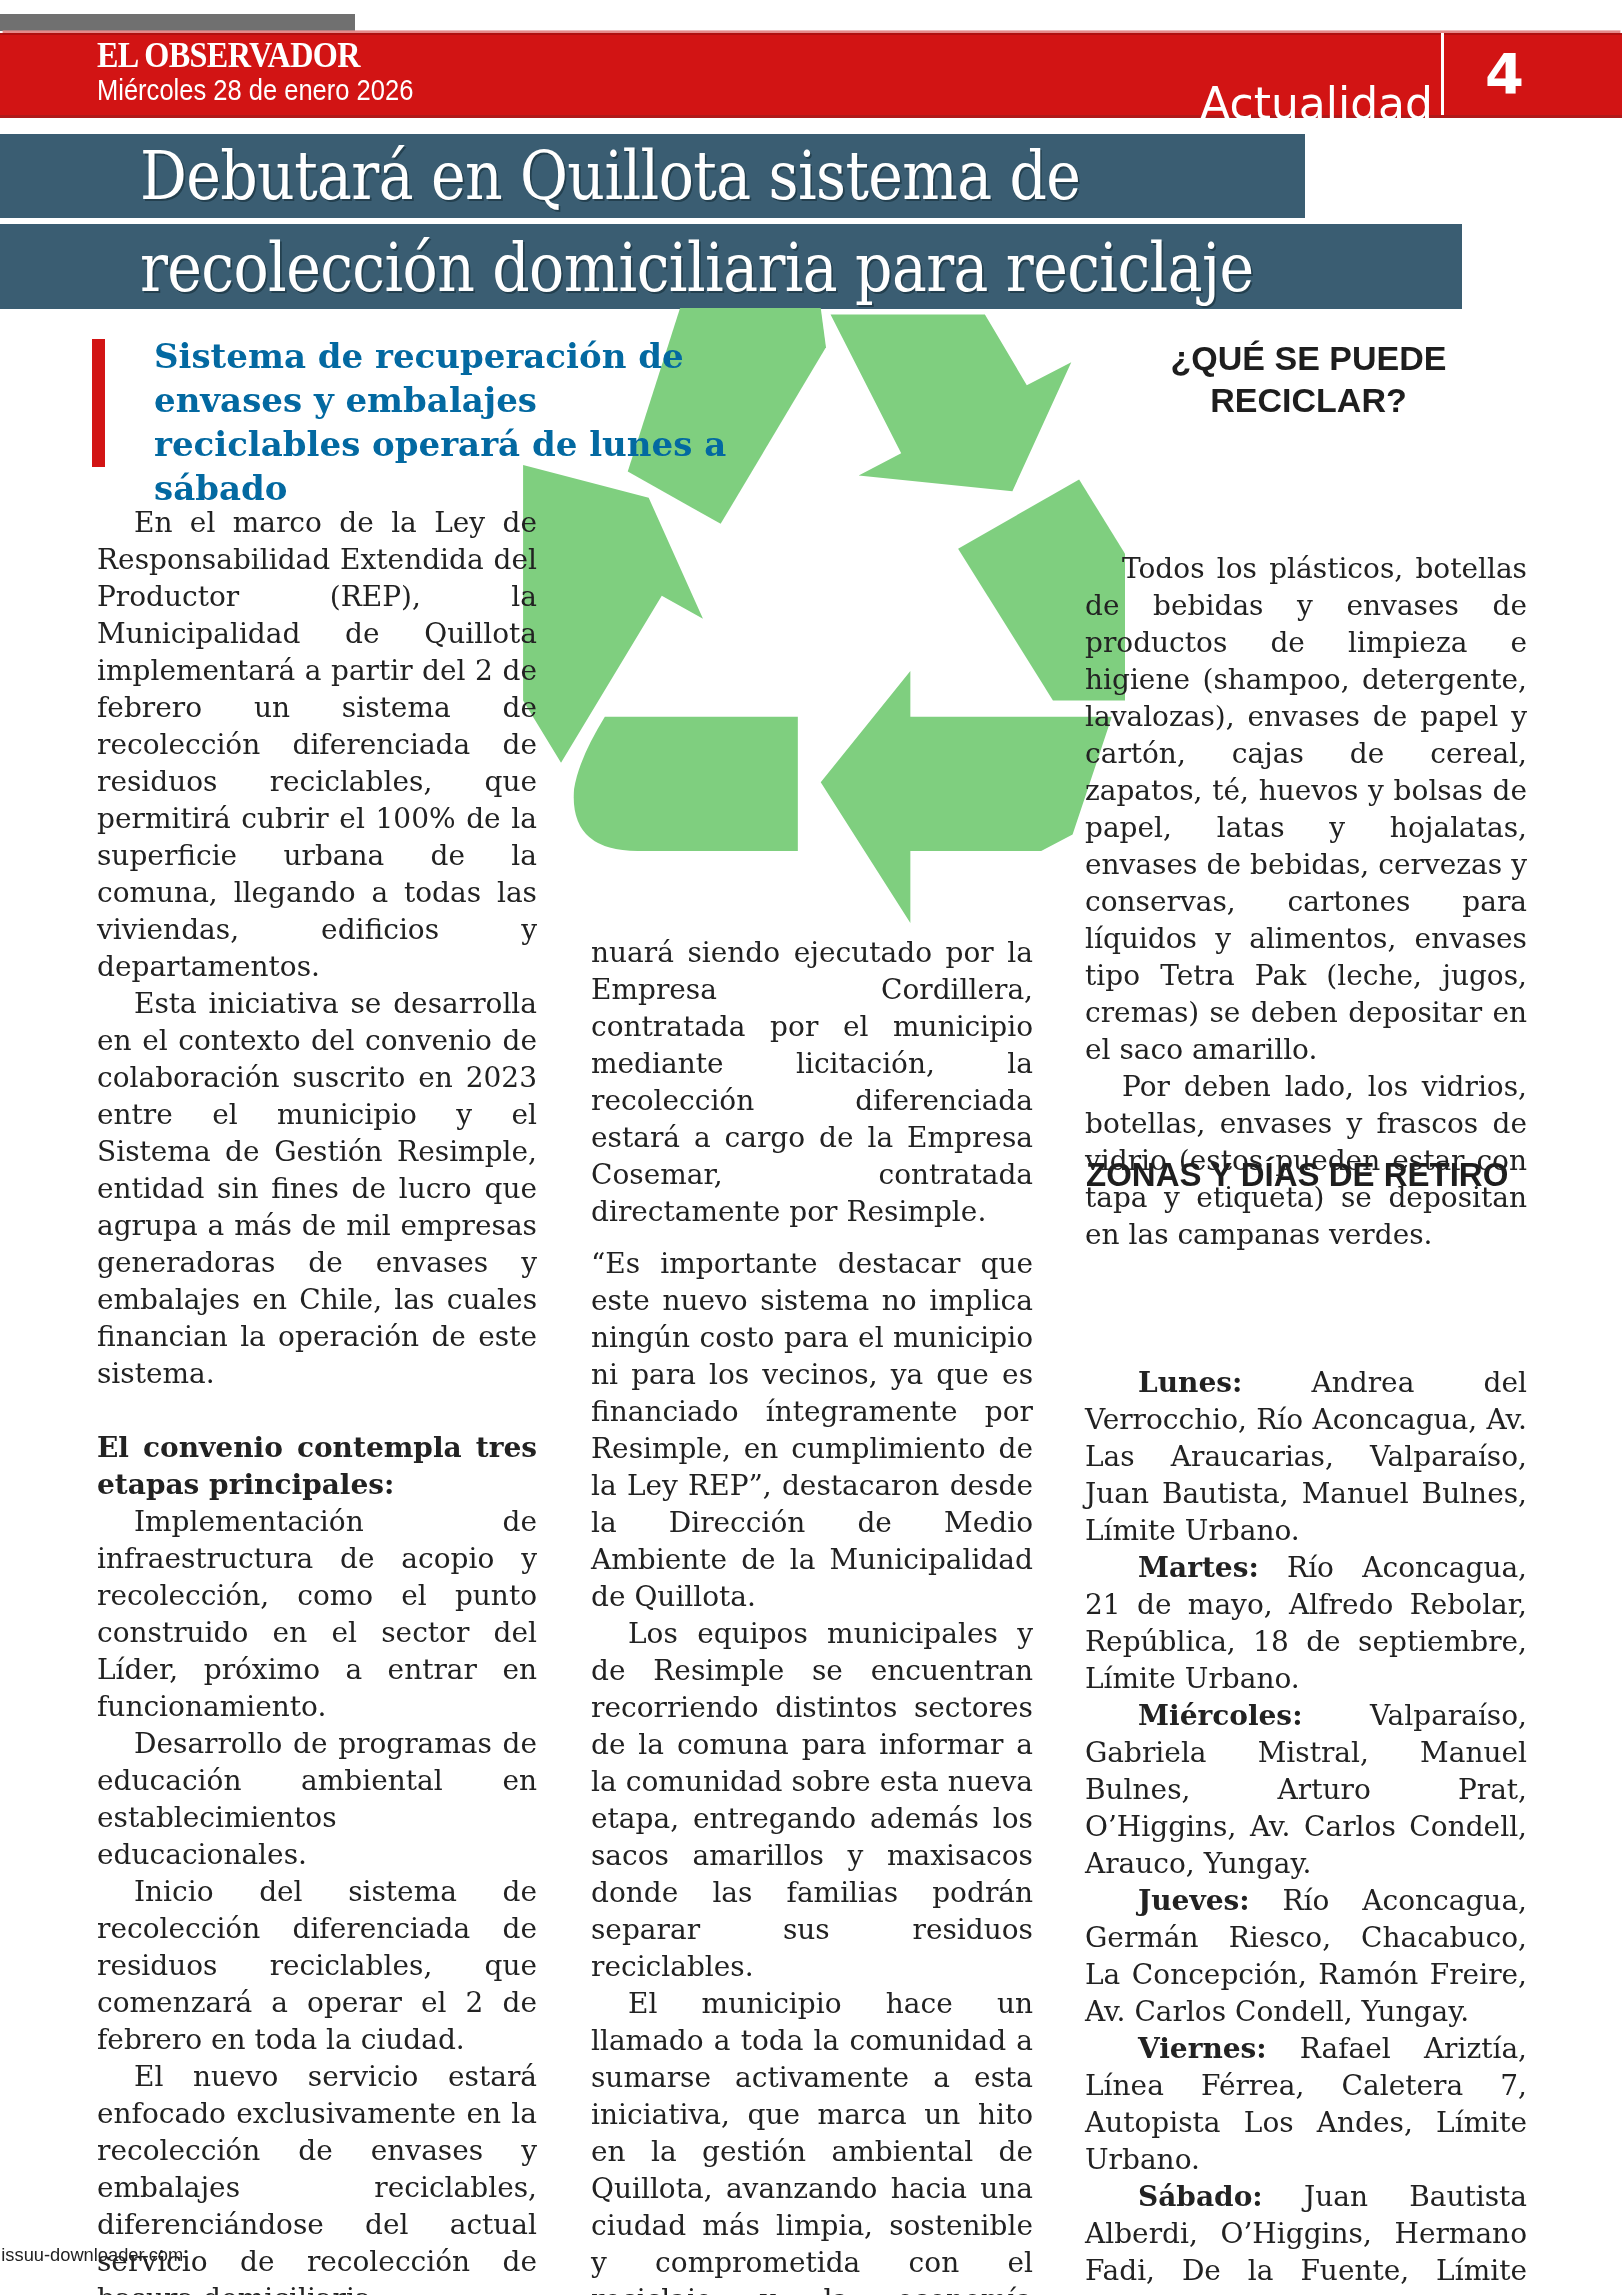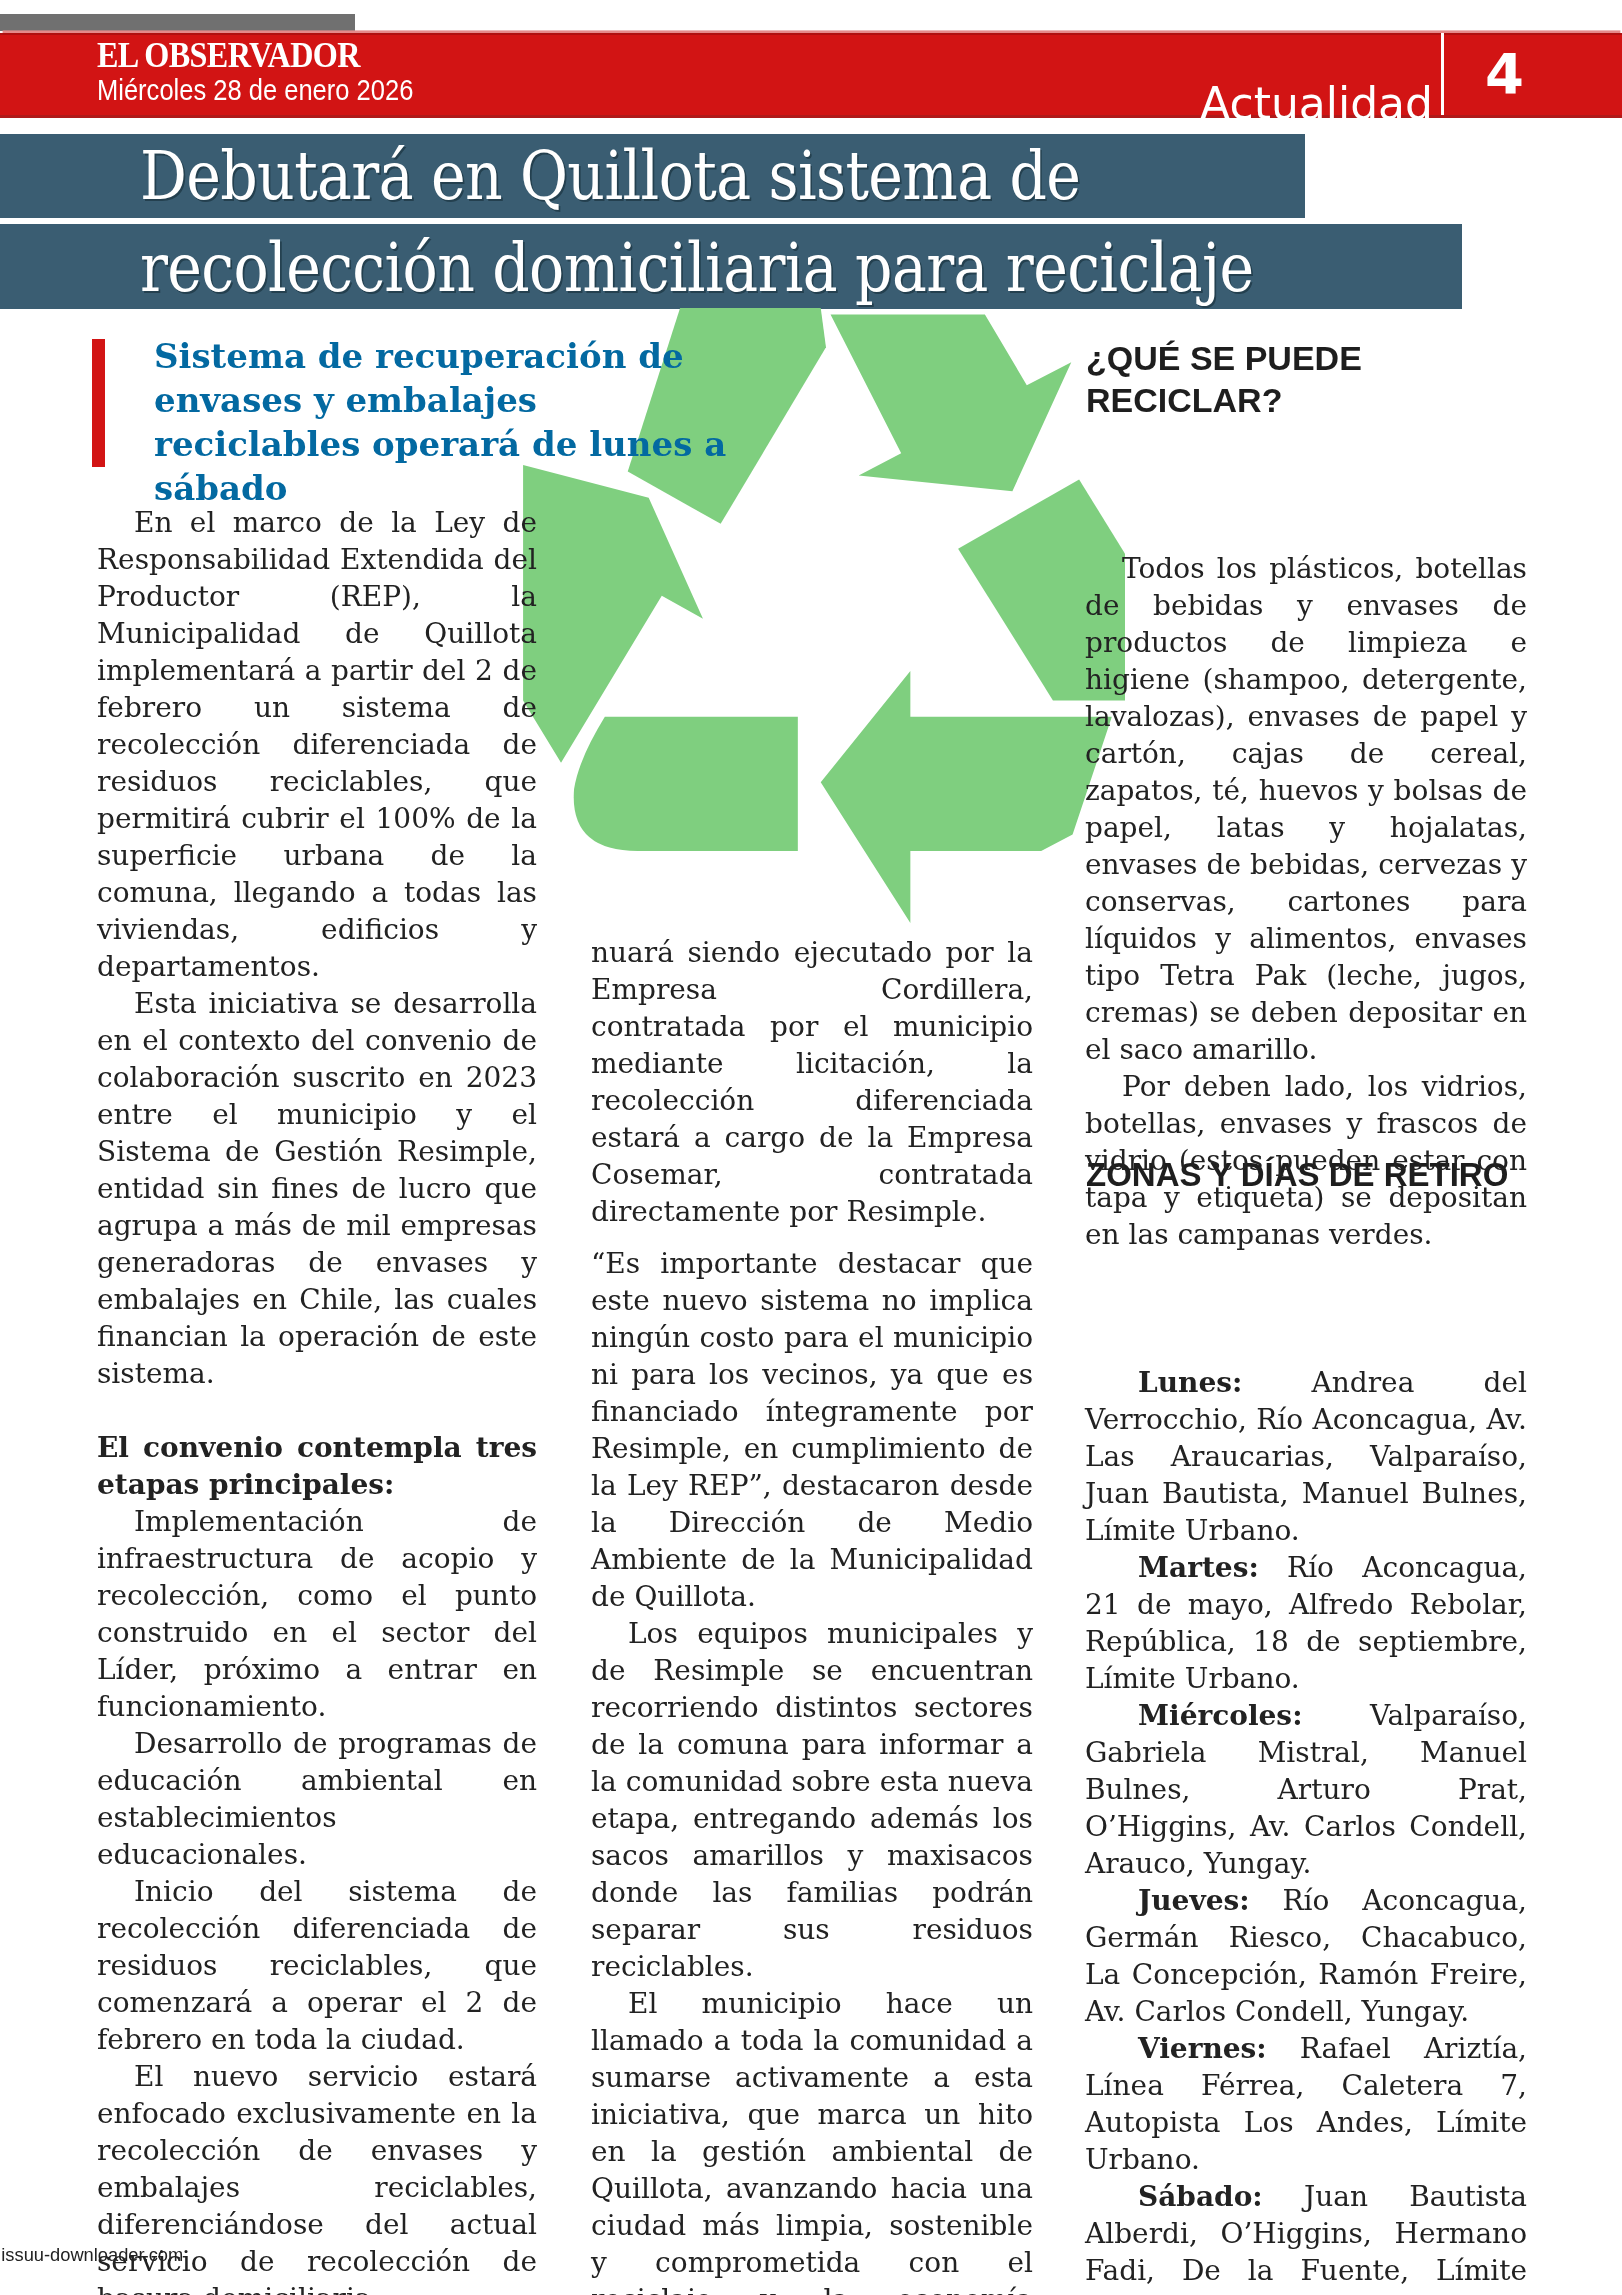--- a/index.html
+++ b/index.html
@@ -29,21 +29,21 @@
   .col { position:absolute; font-family:"DejaVu Serif", serif; font-size:28px; line-height:37px; text-align:justify; color:#222; z-index:2; }
   .col p { margin:0; text-indent:37px; }
   .col p.noindent { text-indent:0;margin-top:15px; }
   .col .spacer { height:37px; }
   .col .bold-head { font-weight:bold; text-indent:0; }
   .col1 { left:97px; top:504px; width:440px; }
   .col2 { left:591px; top:919px; width:442px; }
   .col3 { left:1085px; top:550px; width:442px; }
   .col3 b { font-weight:bold;margin-left:16px; }
 
-  .box-head { position:absolute; font-family:"Liberation Sans", sans-serif; font-weight:bold; color:#1e1e1e; text-align:left; }
+  .box-head { position:absolute; font-family:"Liberation Sans", sans-serif; font-weight:bold; color:#1e1e1e; text-align:center; }
   .qh { left:1086px; top:337px; width:445px; font-size:34px; line-height:42px; }
   .zh { left:1086px; top:1155px; width:445px; font-size:33px; line-height:39px; text-align:left; }
 
   .footer { position:absolute; left:1.3px; top:2244px; font-family:"Liberation Sans", sans-serif; font-size:18.3px; color:#222; }
 </style>
 </head>
 <body>
 
 <div class="gray-tab"></div>
 <div class="red-band"></div>

